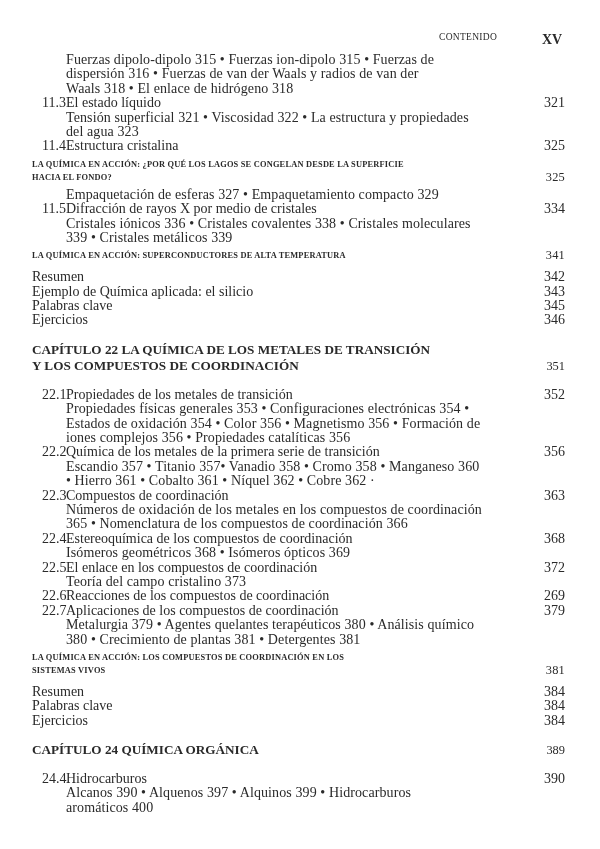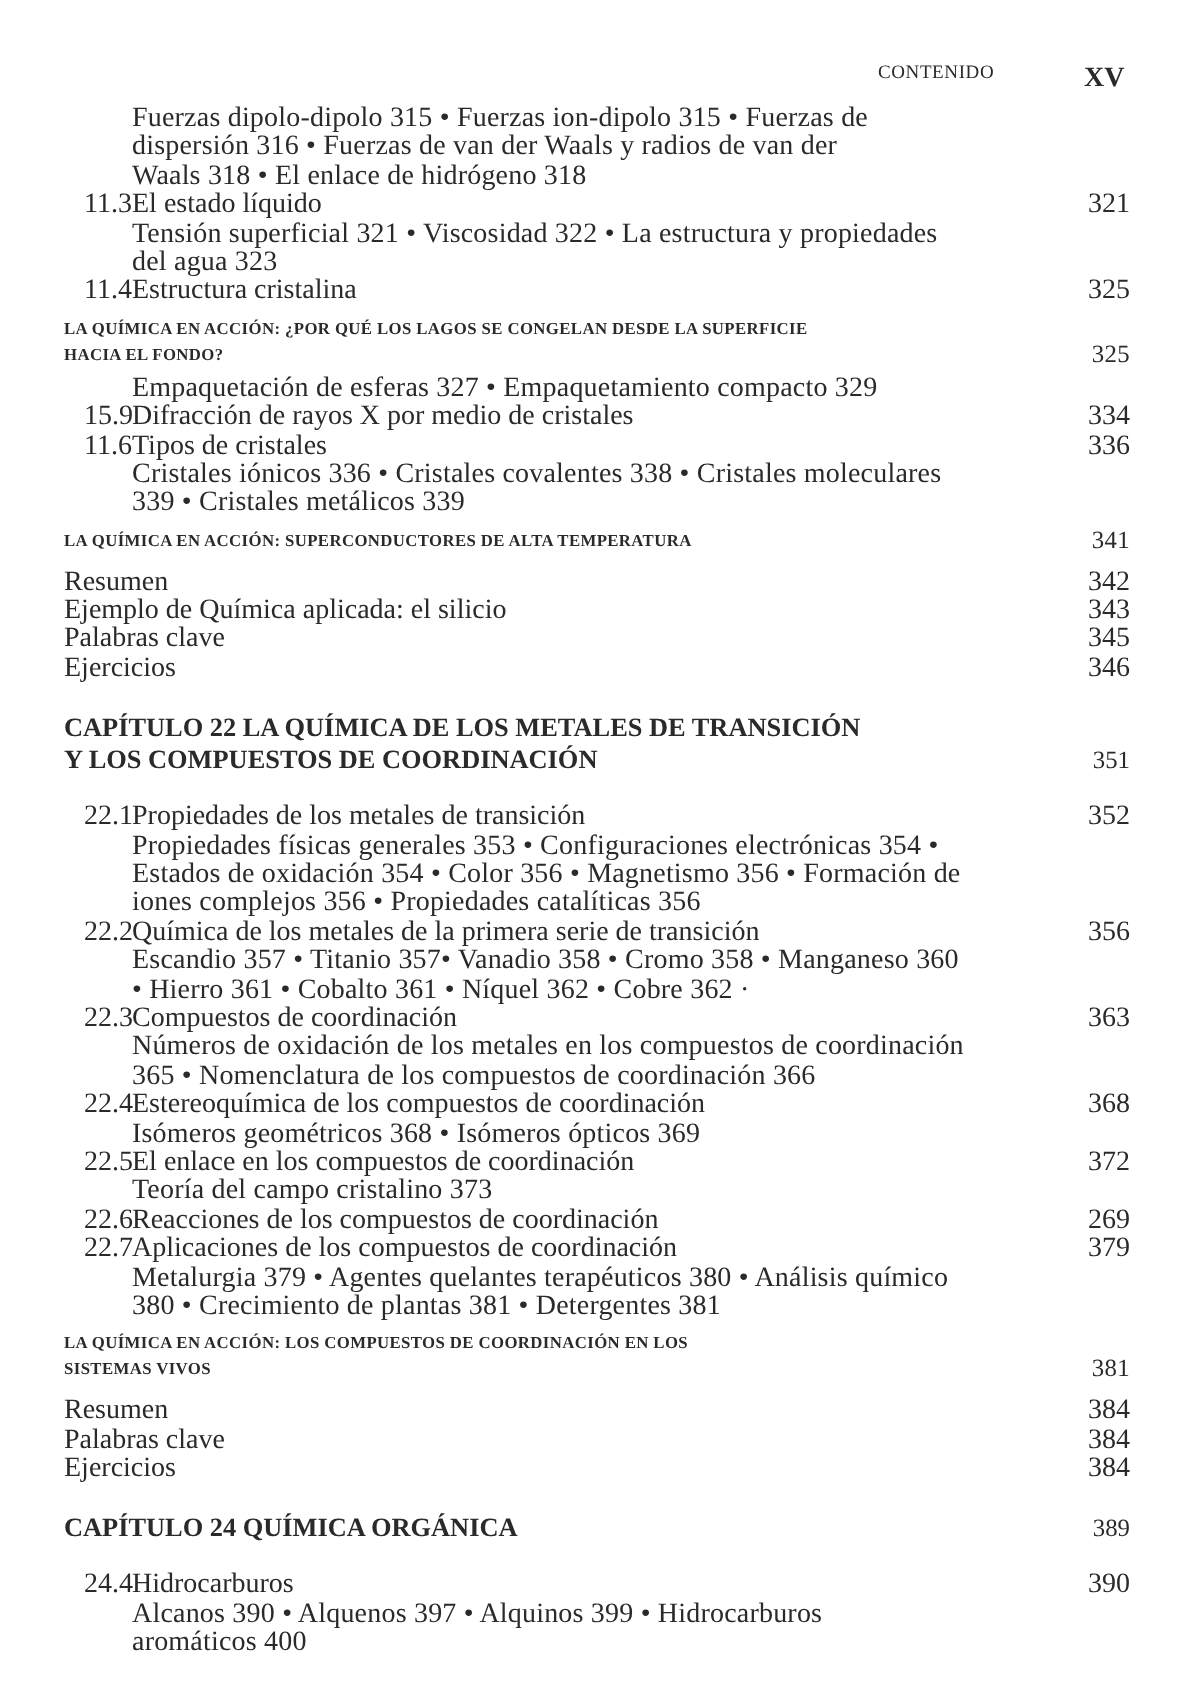--- a/index.html
+++ b/index.html
@@ -79,28 +79,23 @@
           <span class="txt">HACIA EL FONDO?</span>
           <span class="pg">325</span>
         </div>
     </div>
     <div class="gap-s"></div>
 
     <div class="row sub">
         <span class="txt">Empaquetación de esferas 327 • Empaquetamiento compacto 329</span>
       </div>
     <div class="row">
-      <span class="sec">15.9</span>
+      <span class="sec">11.5</span>
       <span class="txt">Difracción de rayos X por medio de cristales</span>
       <span class="pg">334</span>
-    </div>
-    <div class="row">
-      <span class="sec">11.6</span>
-      <span class="txt">Tipos de cristales</span>
-      <span class="pg">336</span>
     </div>
     <div class="row sub">
         <span class="txt">Cristales iónicos 336 • Cristales covalentes 338 • Cristales moleculares</span>
       </div>
     <div class="row sub">
         <span class="txt">339 • Cristales metálicos 339</span>
       </div>
 
     <div class="gap-s"></div>
     <div class="box">

